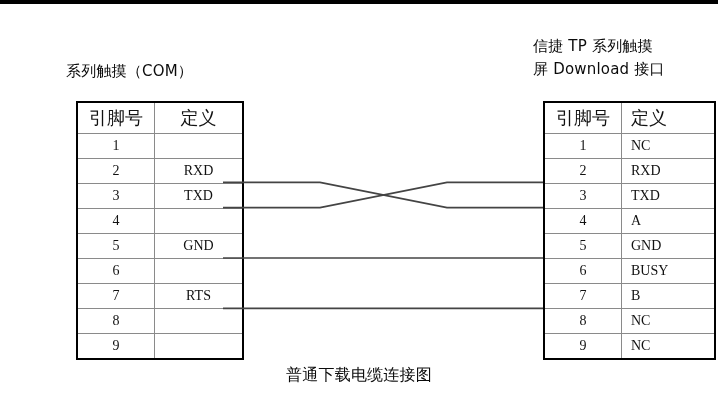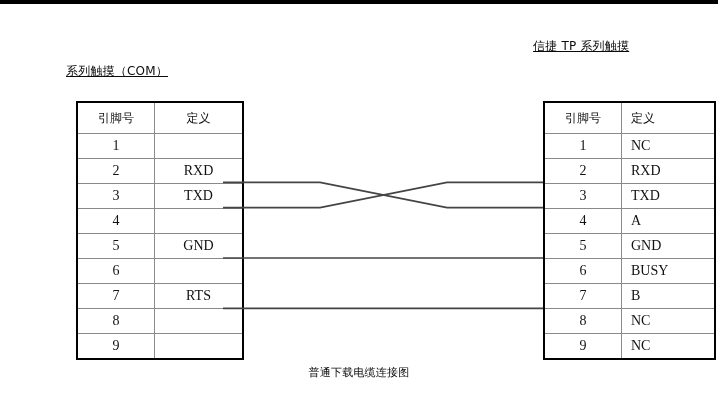--- a/index.html
+++ b/index.html
@@ -22,27 +22,26 @@
     left: 0;
     top: 0;
     width: 718px;
     height: 4px;
     background: #000000;
   }
 
   .diagram-title {
     position: absolute;
     font-family: "DejaVu Sans", "Liberation Sans", sans-serif;
-    font-size: 12px;
+    font-size: 15px;
     font-weight: 500;
     color: #0b0b0b;
     letter-spacing: 0.2px;
     white-space: nowrap;
     line-height: 23px;
-    text-decoration: underline;
   }
   #left-title { left: 66px; top: 60px; }
   #right-title { left: 533px; top: 35px; }
 
   
   .pin-table {
     position: absolute;
     border-collapse: collapse;
     border: 2.5px solid #000000;
     background: #ffffff;
@@ -54,21 +53,21 @@
   .pin-table td, .pin-table th {
     border: 1px solid #8a8a8a;
     height: 24px;
     padding: 0 4px;
     font-size: 14px;
     font-weight: normal;
     line-height: 24px;
   }
   .pin-table th {
     font-family: "DejaVu Sans", "Liberation Sans", sans-serif;
-    font-size: 12px;
+    font-size: 18px;
     text-align: center;
     height: 30px;
     line-height: 30px;
   }
   .col-pin { width: 68px; text-align: center; }
   .col-def { width: 79px; margin-left: 26px; }
   #left-table .col-def  { text-align: center; }
   #right-table .col-def { text-align: left; padding-left: 9px; }
 
   
@@ -82,34 +81,35 @@
   }
 
   
   #caption {
     position: absolute;
     left: 0;
     top: 365px;
     width: 718px;
     text-align: center;
     font-family: "DejaVu Sans", "Liberation Sans", sans-serif;
-    font-size: 11px;
+    font-size: 16px;
     color: #0b0b0b;
     letter-spacing: 0.2px;
   }
 </style>
 </head>
 <body>
 
 <div id="top-rule"></div>
 
 <div class="diagram-title" id="left-title">系列触摸（COM）</div>
 
 <div class="diagram-title" id="right-title">
   <div>信捷 TP 系列触摸</div>
+  <div>屏 Download 接口</div>
 </div>
 
 <table class="pin-table" id="left-table">
   <thead>
     <tr>
       <th class="col-pin">引脚号</th>
       <th class="col-def">定义</th>
     </tr>
   </thead>
   <tbody id="left-body">

